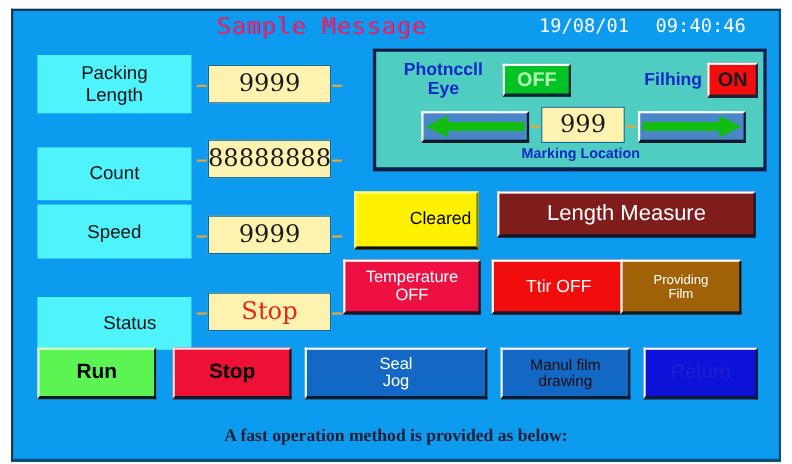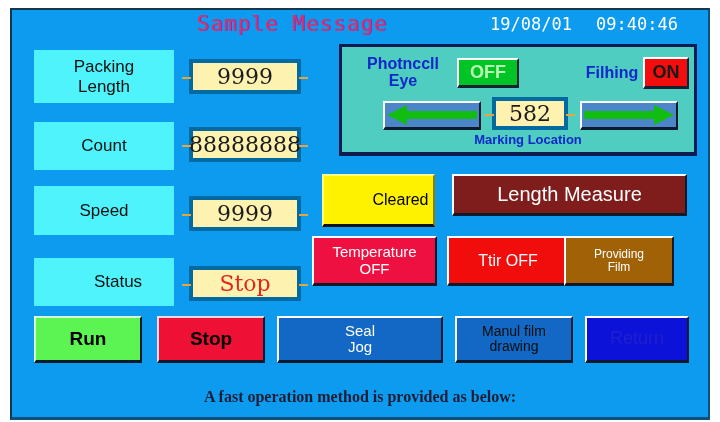--- a/index.html
+++ b/index.html
@@ -98,21 +98,21 @@
     font-size: 17px;
     line-height: 1.12;
     white-space: pre-line;
   }
 
   
   .value-box {
     position: absolute;
     box-sizing: border-box;
     background: #fdf2b0;
-    border: 4px solid #0369a1;
+    border: 1px solid #0369a1;
     display: flex;
     align-items: center;
     justify-content: center;
     font-family: "DejaVu Serif", serif;
     font-size: 22px;
     color: #1a1a1a;
   }
   .value-box::before,
   .value-box::after {
     content: "";
@@ -199,27 +199,27 @@
   <div id="title-bar">
     <div id="screen-title">Sample Message</div>
     <div id="clock-date">19/08/01</div>
     <div id="clock-time">09:40:46</div>
   </div>
 
   <div class="field-label" style="left:22px; top:40px; width:140px; height:53px;">Packing
 Length</div>
   <div class="value-box" style="left:177px; top:49px; width:112px; height:35px;">9999</div>
 
-  <div class="field-label" style="left:22px; top:112px; width:140px; height:48px;">Count</div>
+  <div class="field-label" style="left:22px; top:124px; width:140px; height:48px;">Count</div>
   <div class="value-box" style="left:177px; top:117px; width:112px; height:35px;">88888888</div>
 
   <div class="field-label" style="left:22px; top:176px; width:140px; height:49px;">Speed</div>
   <div class="value-box" style="left:177px; top:186px; width:112px; height:35px;">9999</div>
 
-  <div class="field-label" style="left:22px; top:248px; width:140px; height:48px;padding-left:28px;">Status</div>
+  <div class="field-label" style="left:22px; top:260px; width:140px; height:48px;padding-left:28px;">Status</div>
   <div class="value-box status-val" style="left:177px; top:256px; width:112px; height:35px;">Stop</div>
 
   <div id="photocell-panel">
 
     <div class="teal-label" style="left:12px; top:9px; width:98px;">Photnccll
 Eye</div>
 
     <div class="indicator" style="left:115px; top:11px; width:62px; height:30px; background:#00c426; color:#b9ffb4;">OFF</div>
 
     <div class="teal-label" style="left:235px; top:18px; width:70px;">Filhing</div>
@@ -227,21 +227,21 @@
     <div class="indicator" style="left:301px; top:10px; width:46px; height:32px; background:#f40d0d; color:#1a1a1a;">ON</div>
 
     <div class="arrow-btn" style="left:41px; top:54px; width:98px; height:29px;">
       <span>
         <svg width="94" height="24" viewBox="0 0 94 24">
           <polygon points="2,12 22,2 22,8 92,8 92,16 22,16 22,22" fill="#11bd11"></polygon>
         </svg>
       </span>
     </div>
 
-    <div class="value-box" style="left:150px; top:50px; width:76px; height:33px;">582</div>
+    <div class="value-box" style="left:150px; top:50px; width:76px; height:33px;">999</div>
 
     <div class="arrow-btn" style="left:238px; top:54px; width:98px; height:29px;">
       <span>
         <svg width="94" height="24" viewBox="0 0 94 24">
           <polygon points="92,12 72,2 72,8 2,8 2,16 72,16 72,22" fill="#11bd11"></polygon>
         </svg>
       </span>
     </div>
 
     <div class="teal-label" style="left:96px; top:86px; width:180px; font-size:13px;">Marking Location</div>

